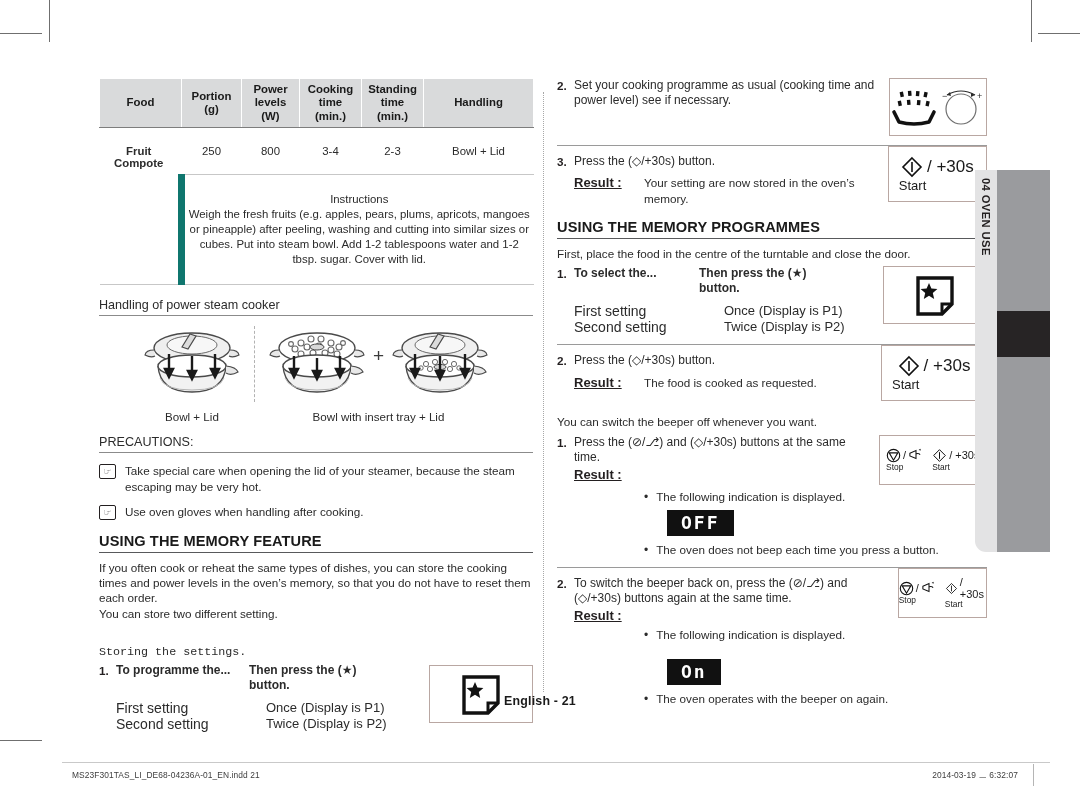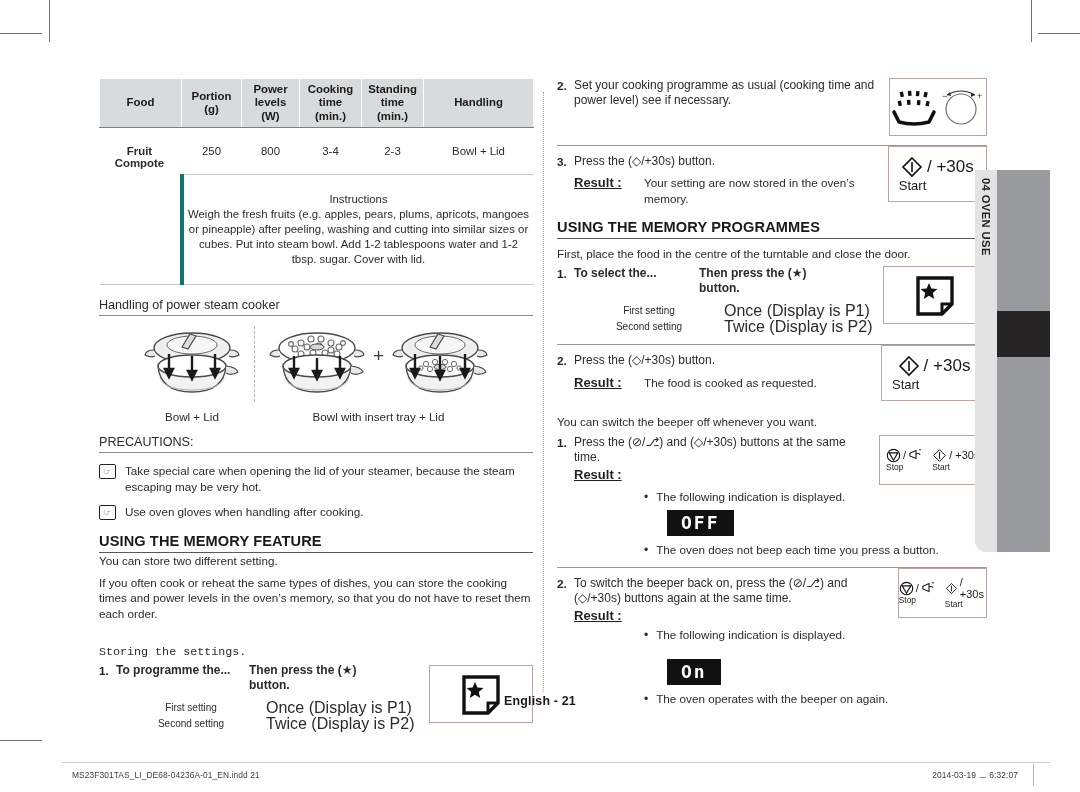--- a/index.html
+++ b/index.html
@@ -44,21 +44,21 @@
   table.food td{
     font-size:11.4px;color:#2b2b2b;text-align:center;padding:17px 2px;
     background:#ffffff;border-bottom:1px solid #c7c7c7;
   }
   td.foodname{
     background:#e4e5e6;font-weight:bold;text-align:left;padding-left:6px;
     border-bottom:none;vertical-align:top;
   }
   td.instr{
     text-align:left;padding:4px 6px 6px 8px;line-height:15px;
-    border-left:4px solid #0f766e;border-bottom:1.4px solid #8b8b8b;
+    border-left:7px solid #0f766e;border-bottom:1.4px solid #8b8b8b;
   }
   .col-food{width:82px;}.col-portion{width:60px;}.col-power{width:58px;}
   .col-cook{width:62px;}.col-stand{width:62px;}.col-handling{width:110px;}
   .tbl-toprule{border-top:1.4px solid #8b8b8b;}
 
   
   .subhead{
     font-size:12.6px;color:#2b2b2b;padding-bottom:3px;
     border-bottom:1px solid #8b8b8b;margin-top:13px;
   }
@@ -86,22 +86,22 @@
   .step .num{font-weight:bold;font-size:11.7px;width:17px;flex:0 0 17px;line-height:15.4px;}
   .step .body{flex:1 1 auto;font-size:12px;line-height:15px;color:#2b2b2b;}
   .result-row{display:flex;margin-top:6px;}
   .result-lbl{font-weight:bold;font-size:13px;text-decoration:underline;width:70px;flex:0 0 70px;}
   .result-txt{font-size:11.7px;line-height:15.4px;color:#2b2b2b;flex:1;}
   .bullet-row{display:flex;gap:8px;margin-top:5px;align-items:baseline;}
   .bullet{font-size:12px;line-height:15px;color:#2b2b2b;}
 
   
   .settings{display:flex;margin-top:4px;}
-  .settings .c1{width:150px;font-size:10px;line-height:16px;color:#2b2b2b;text-align:center;}
-  .settings .c2{flex:1;font-size:16px;line-height:16px;color:#2b2b2b;}
+  .settings .c1{width:150px;font-size:14px;line-height:16px;color:#2b2b2b;}
+  .settings .c2{flex:1;font-size:13px;line-height:16px;color:#2b2b2b;}
 
   
   .iconbox{
     border:1px solid #b9a7a2;background:#fff;box-sizing:border-box;
     display:flex;align-items:center;justify-content:center;
   }
   .iconbox.memo{width:104px;height:58px;}
   .iconbox.start{width:106px;height:56px;flex-direction:column;gap:0;}
   .iconbox.oven{width:112px;height:58px;}
   .iconbox.stopstart{width:110px;height:50px;}
@@ -332,22 +332,22 @@
     </div>
     <div class="prec">
       <div class="handicon">
           <span>☞</span>
         </div>
       <div class="txt">Use oven gloves when handling after cooking.</div>
     </div>
 
     <div class="sec-wrap">
       <h2 class="sec">USING THE MEMORY FEATURE</h2>
+      <div class="p lead">If you often cook or reheat the same types of dishes, you can store the cooking times and power levels in the oven’s memory, so that you do not have to reset them each order.</div>
       <div class="p">You can store two different setting.</div>
-      <div class="p lead">If you often cook or reheat the same types of dishes, you can store the cooking times and power levels in the oven’s memory, so that you do not have to reset them each order.</div>
       <div class="p" style="margin-top:24px;font-family:Liberation Mono, monospace;">Storing the settings.</div>
 
       <div style="display:flex;align-items:flex-start;margin-top:3px;">
         <div style="flex:1 1 auto;">
           <div class="step" style="margin-top:0;">
             <div class="num">1.</div>
             <div class="body" style="display:flex;">
               <div class="bold" style="width:133px;">To programme the...</div>
               <div class="bold">
                 <span>Then press the (★) </span>

